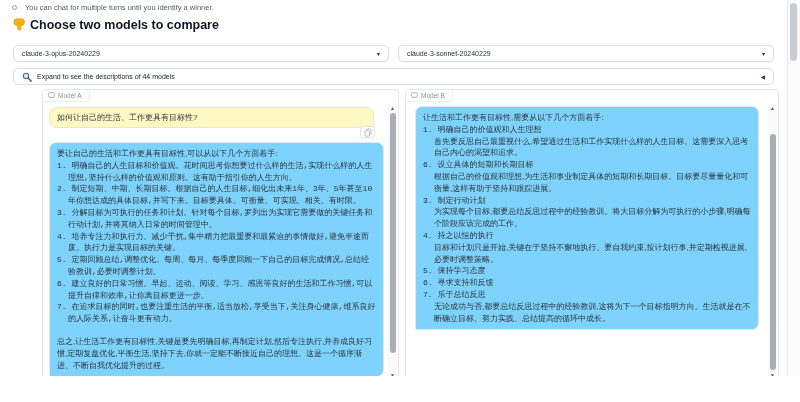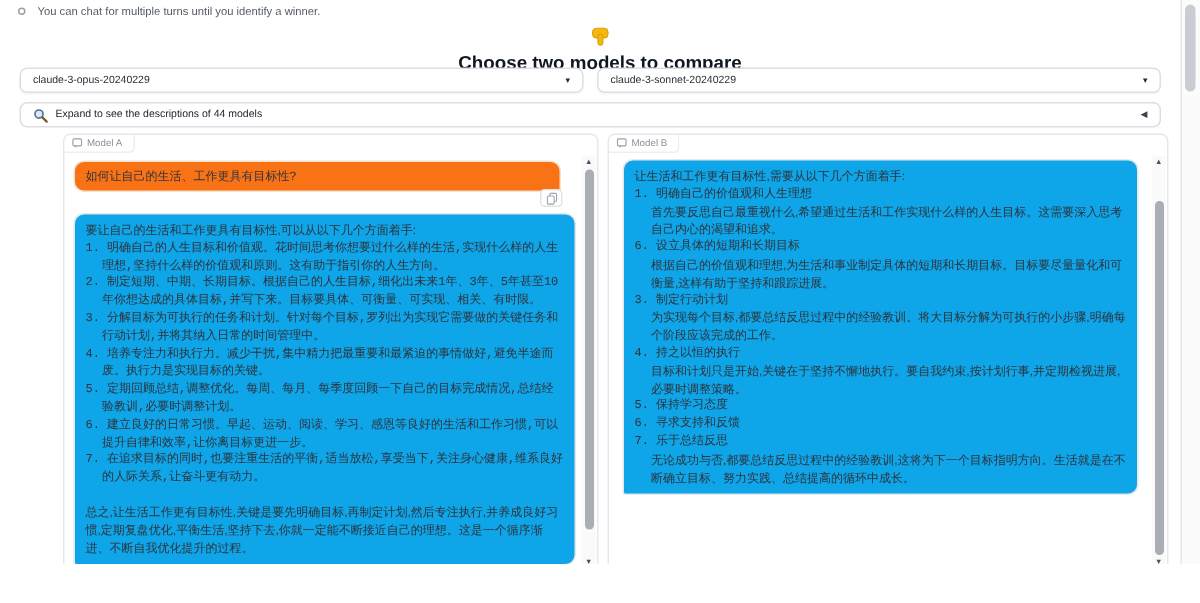--- a/index.html
+++ b/index.html
@@ -10,21 +10,21 @@
   .page-scrollbar{position:absolute;right:0;top:0;width:13px;height:402px;background:#fbfbfc;border-left:1px solid #e6e8eb;box-sizing:border-box;}
   .page-thumb{position:absolute;left:2px;top:3px;width:7px;height:58px;background:#c9ccd2;border-radius:4px;}
 
   .content{position:absolute;left:0;top:0;width:787px;}
 
   
   .hint{display:flex;align-items:flex-start;gap:8px;padding:3px 0 0 12px;font-size:7.5px;color:#555c66;}
   .hint-bullet{width:3px;height:3px;border:1px solid #9aa0a8;border-radius:50%;margin-top:2px;flex:none;}
 
   
-  .header{display:flex;align-items:center;gap:4px;margin:6px 0 0 13px;height:16px;flex-direction:column;}
+  .header{display:flex;align-items:flex-start;gap:4px;margin:6px 0 0 13px;height:16px;}
   .header-title{font-size:12.5px;font-weight:700;color:#101623;}
 
   
   .selects{display:flex;gap:9px;margin:11px 13px 0 13px;}
   .select{flex:1;height:17px;background:#fff;border:1px solid #dbdfe4;border-radius:5px;display:flex;align-items:center;padding:0 8px;font-size:7px;color:#2a2f38;box-shadow:0 1px 1px rgba(0,0,0,.03);box-sizing:border-box;cursor:pointer;}
   .caret{margin-left:auto;font-size:6px;color:#262c36;line-height:1;}
 
   
   .expander{display:flex;align-items:center;gap:5px;height:17px;margin:6px 13px 0 13px;border:1px solid #dbdfe4;border-radius:5px;background:#fff;padding:0 8px;font-size:7px;color:#20252e;box-sizing:border-box;cursor:pointer;}
   .expander-arrow{margin-left:auto;font-size:6px;color:#3b424e;line-height:1;}
@@ -40,24 +40,24 @@
   
   .panel-scrollbar{position:absolute;top:14px;right:1px;bottom:1px;width:9px;background:#fafafa;z-index:2;}
   .sb-arrow{position:absolute;left:0;width:9px;height:8px;font-size:5px;color:#4d5259;text-align:center;line-height:8px;cursor:pointer;}
   .sb-arrow.up{top:0;}
   .sb-arrow.down{bottom:0;}
   .sb-thumb{position:absolute;left:1.5px;width:6px;background:#a9adb4;border-radius:3px;cursor:pointer;}
   .thumb-a{top:9px;bottom:26px;}
   .thumb-b{top:30px;bottom:9px;}
 
   
-  .msg-user{margin:2px 13px 0 1px;background:#f97316;border:1px solid #f3e1ca;border-radius:7px 7px 2px 7px;padding:4px 7px;font-size:8px;line-height:11px;color:#30343c;}
+  .msg-user{margin:2px 13px 0 1px;background:#fef9c3;border:1px solid #f3e1ca;border-radius:7px 7px 2px 7px;padding:4px 7px;font-size:8px;line-height:11px;color:#30343c;}
   .copy-row{display:flex;justify-content:flex-end;margin:-2px 12px 0 0;height:12px;position:relative;z-index:1;}
   .copy-btn{width:15px;height:12px;background:#fff;border:1px solid #e8e3da;border-radius:3px;display:flex;align-items:center;justify-content:center;box-sizing:border-box;cursor:pointer;}
-  .msg-bot{margin:4px 3px 0 1px;background:#0ea5e9;border:1px solid #e5e7ea;border-radius:7px 7px 7px 2px;padding:5px 7px;font-size:8px;line-height:11.8px;color:#2e333b;}
+  .msg-bot{margin:4px 3px 0 1px;background:#7dd3fc;border:1px solid #e5e7ea;border-radius:7px 7px 7px 2px;padding:5px 7px;font-size:8px;line-height:11.8px;color:#2e333b;}
   .panel-b .msg-bot{margin:1px 8px 0 4px;}
   .hang{padding-left:11px;text-indent:-11px;font-family:Liberation Mono, monospace;}
   .li-body{padding-left:11px;}
   .outro{margin-top:11px;}
 
   
   .votes{display:flex;gap:8px;margin:7px 0 0 42px;width:737px;}
   .vote{flex:1;height:17px;background:#fdfdfe;border:1px solid #e3e6ea;border-radius:7px;display:flex;align-items:center;justify-content:center;gap:4px;font-size:7px;color:#333a45;box-shadow:0 1px 2px rgba(0,0,0,.04);box-sizing:border-box;cursor:pointer;}
   svg{display:block;}
 </style>

